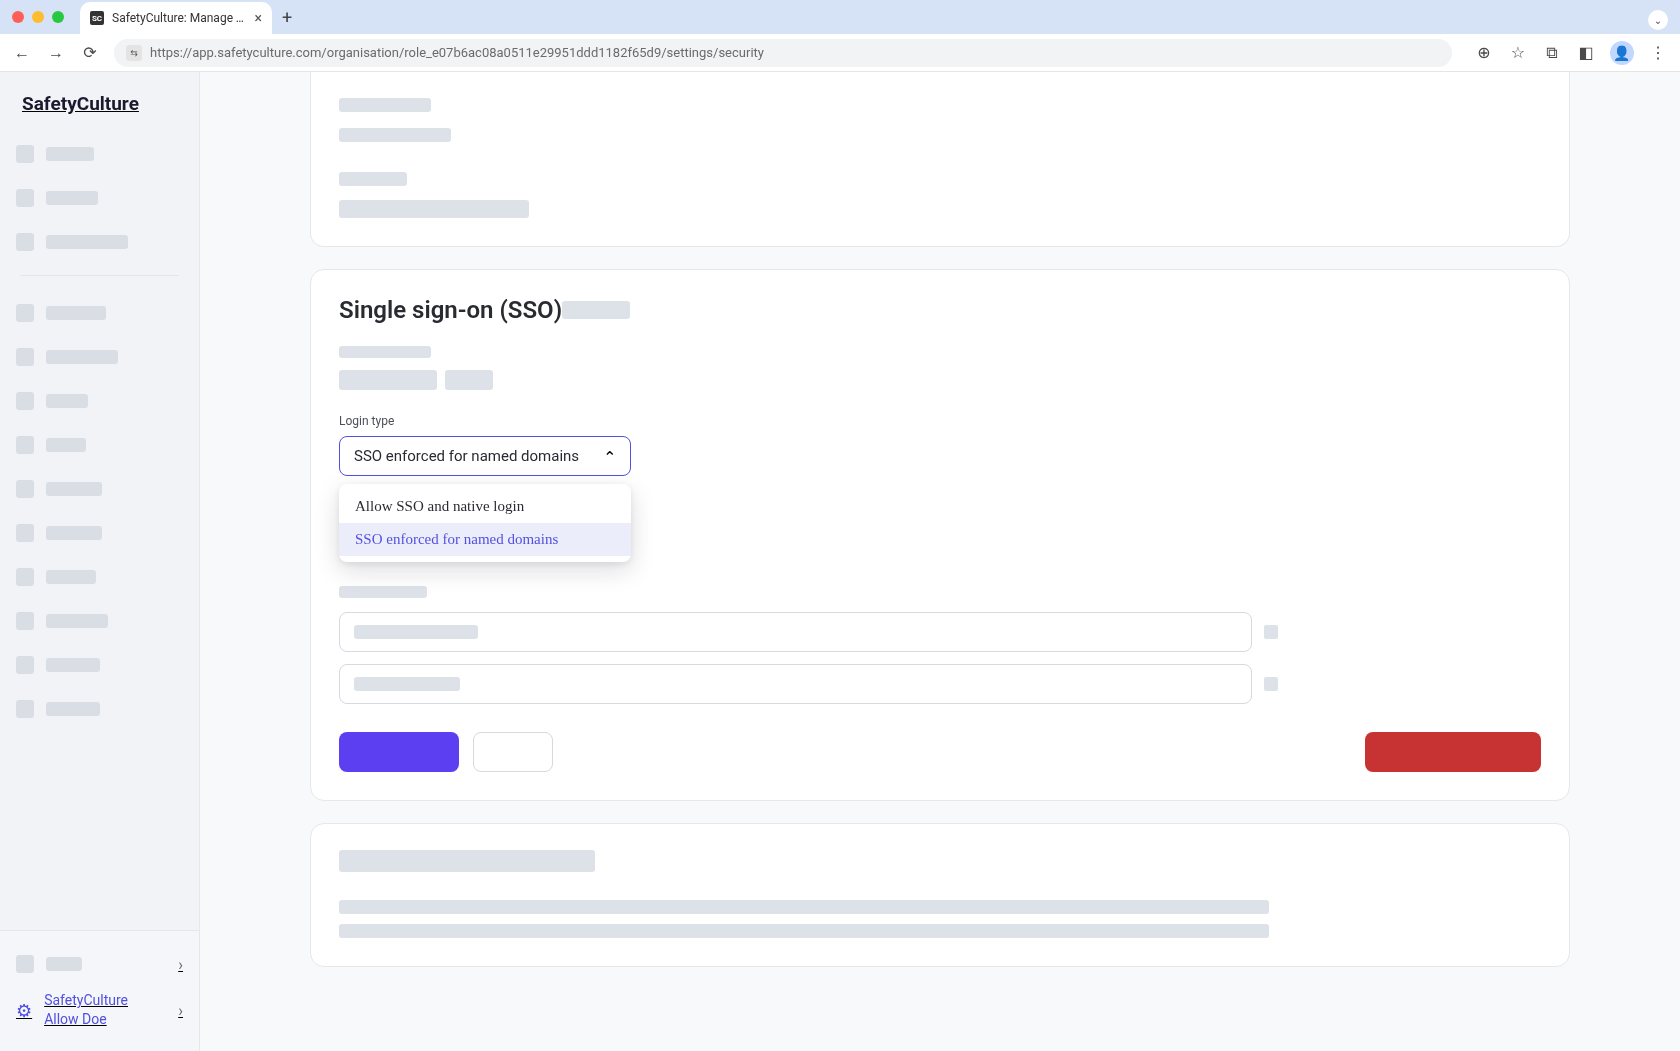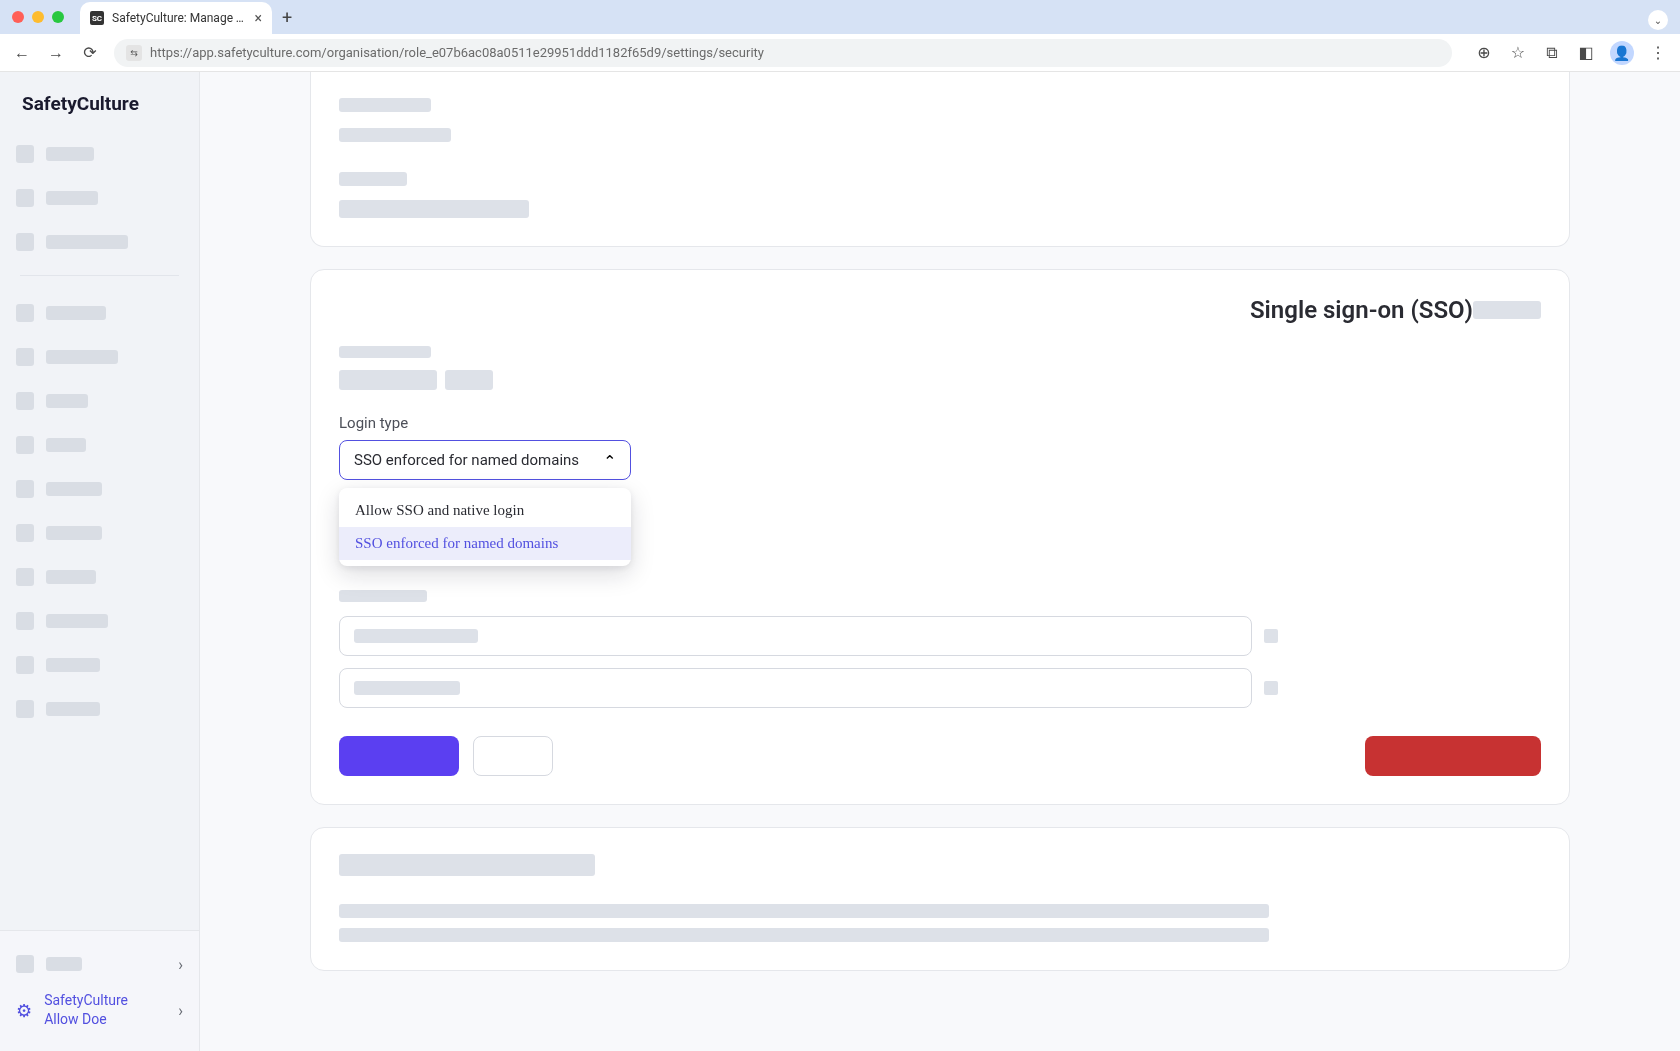--- a/index.html
+++ b/index.html
@@ -22,42 +22,42 @@
     .toolbar { background: #fff; height: 38px; display: flex; align-items: center; padding: 0 12px; gap: 14px; border-bottom: 1px solid #e5e5e5;}
     .nav-icon { color: #4a4a4a; font-size: 16px; width: 20px; text-align:center; }
     .address-bar { flex: 1; display: flex; align-items: center; gap: 8px; height: 28px; border-radius: 14px; background: #f1f3f4; padding: 0 12px; }
     .url { font-size: 13px; color: #6b6b6b; }
     .lock-badge { width:16px; height:16px; border-radius:3px; background:#e4e4e4; display:flex; align-items:center; justify-content:center; font-size:9px; color:#555;}
     .toolbar-right { display:flex; gap:14px; align-items:center; margin-left: 8px;}
     .avatar { width: 24px; height: 24px; border-radius: 50%; background: #c2d7ff; display:flex; align-items:center; justify-content:center; color:#4a6bdf; font-size:14px;}
 
     
     .app { display: flex; height: calc(1051px - 72px); background: #f8f9fb; }
-    .sidebar { width: 200px; background: #f1f3f7; border-right: 1px solid #e5e7eb; display: flex; flex-direction: column; }
+    .sidebar { width: 200px; background: #f1f3f7; border-right: 1px solid #e5e7eb; display: flex; flex-direction: column; text-decoration: underline; }
     .sidebar-header { padding: 20px 22px 12px; font-size: 19px; font-weight: 700; color: #1a1a2e; }
     .sidebar-list { flex: 1; padding: 8px 16px; overflow: hidden;}
     .sb-item { display: flex; align-items: center; gap: 12px; height: 38px; margin-bottom: 6px; }
     .sb-iconph { width: 18px; height: 18px; border-radius: 3px; background: #d9dde4; }
     .sb-labelph { height: 14px; border-radius: 3px; background: #d9dde4; }
     .sb-divider { height: 1px; background: #e2e5eb; margin: 14px 4px 18px; }
     .sidebar-footer { border-top: 1px solid #e5e7eb; padding: 10px 16px 18px; background: #f5f6fa; }
     .sb-foot-row { display: flex; align-items: center; height: 46px; gap: 12px; }
     .sb-foot-row .sb-labelph { width: 36px; }
     .sb-chevron { margin-left: auto; color: #676b73; font-size: 16px; }
     .org-row { display: flex; gap: 12px; align-items: center; }
     .gear { color: #5250e0; font-size: 18px;}
     .org-text { color: #5250e0; font-size: 14px; line-height: 1.35; }
 
     .main { flex: 1; overflow-y: auto; padding: 0 0 40px 0; }
     .card { background: #fff; border: 1px solid #e5e7eb; border-radius: 14px; margin: 12px 110px 22px; padding: 26px 28px 28px; }
     .card.top { margin-top: 0; border-top-left-radius:0; border-top-right-radius:0; border-top:none; }
     .ph { background: #dde1e8; border-radius: 3px; }
-    .card-head { display: flex; align-items: center; justify-content: flex-end; margin-bottom: 22px;}
+    .card-head { display: flex; align-items: center; justify-content: flex-start; margin-bottom: 22px;}
     .card-title { font-size: 24px; font-weight: 600; color: #2a2b32; }
-    .field-label { font-size: 15px; color: #4d5059; margin-bottom: 8px; display:block;}
+    .field-label { font-size: 12px; color: #4d5059; margin-bottom: 8px; display:block;}
     .select { width: 292px; height: 40px; border: 1.5px solid #5250e0; border-radius: 8px; display: flex; align-items: center; padding: 0 14px; justify-content: space-between; background: #fff; cursor: pointer; }
     .select-text { font-size: 15px; color: #2a2b32; }
     .dropdown { width: 292px; background: #fff; border-radius: 8px; box-shadow: 0 8px 24px rgba(20,20,40,0.15), 0 2px 6px rgba(20,20,40,0.08); margin-top: 8px; padding: 6px 0; position: relative; z-index: 100; font-family: Liberation Serif, serif;}
     .dd-item { height: 33px; display: flex; align-items: center; padding: 0 16px; font-size: 15px; color: #2a2b32; cursor: pointer; }
     .dd-item.selected { background: #ecedfb; color: #5250e0; }
     .text-input { width: 913px; height: 40px; border: 1px solid #d6d9e0; border-radius: 8px; padding: 0 14px; display:flex; align-items:center; }
     .input-row { display:flex; gap: 12px; align-items:center; margin-bottom: 12px; }
     .small-btn-ph { width: 14px; height: 14px; background: #dde1e8; border-radius: 2px; }
     .btn-row { display: flex; gap: 14px; margin-top: 28px; align-items: center;}
     .btn { height: 40px; border-radius: 8px; display: inline-flex; align-items: center; justify-content: center; padding: 0 28px; font-size: 14px;}

